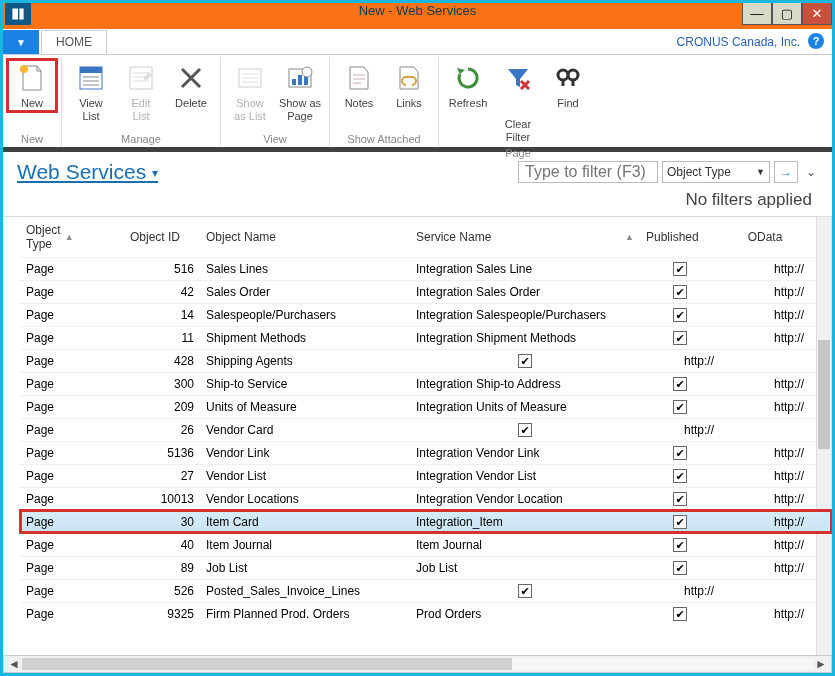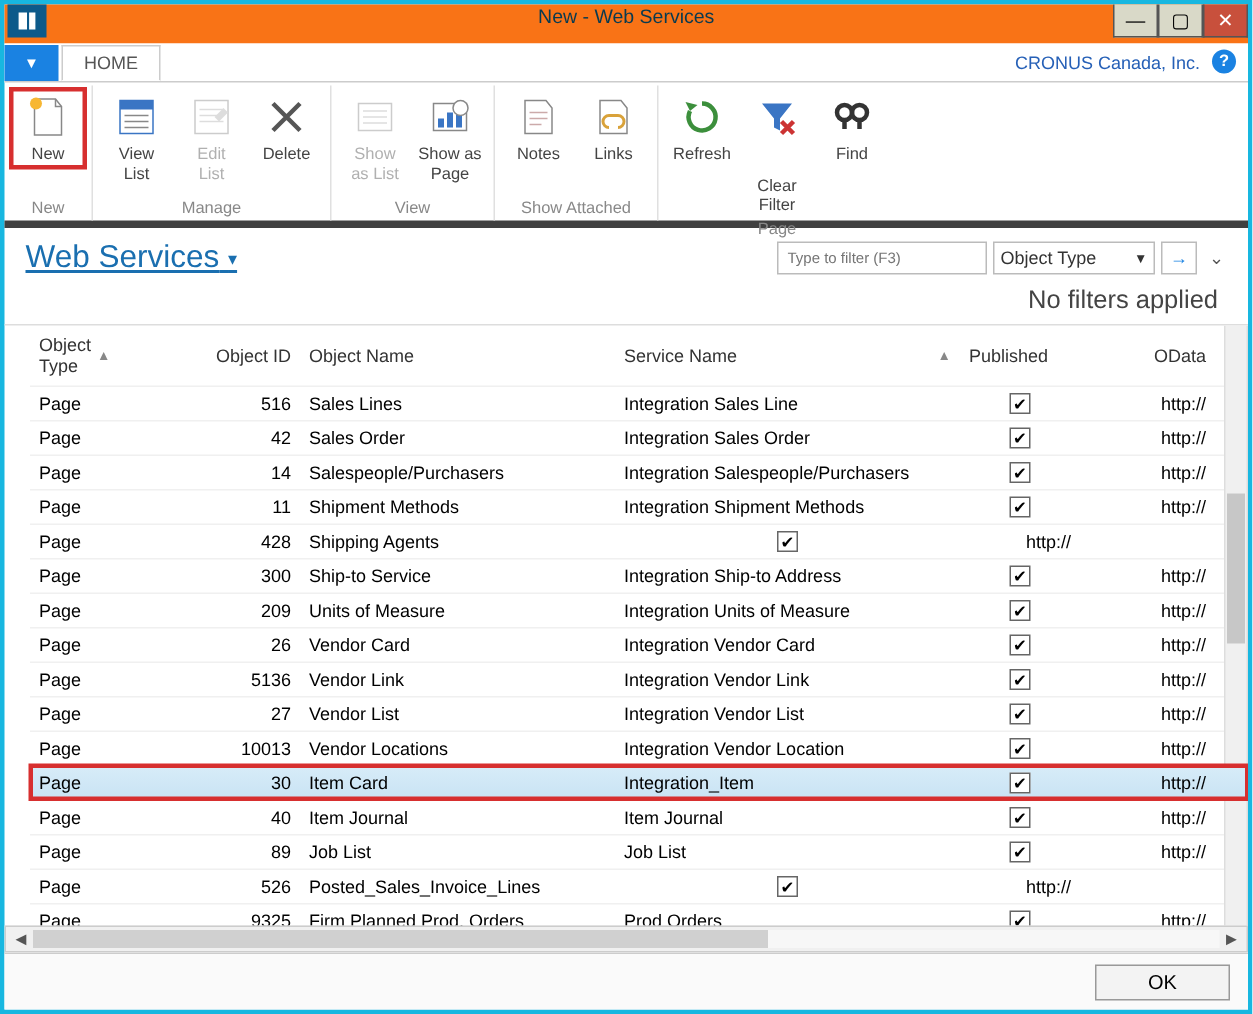--- a/index.html
+++ b/index.html
@@ -107,21 +107,21 @@
   
   .subhead {
     display:flex; justify-content:space-between; align-items:center;
     padding: 8px 12px 4px 14px;
   }
   .page-title { font-size:21px; color:#1a6fb0;text-decoration:underline; }
   .page-title .dd { font-size:12px; vertical-align:middle; color:#1a6fb0;}
   .filter-cluster { display:flex; gap:4px; align-items:center; }
   .filter-input {
     width:140px; height:22px; border:1px solid #bbb; padding:2px 6px;
-    color:#888; font-size:10px;
+    color:#888; font-size:16px;
   }
   .type-dd {
     width:108px; height:22px; border:1px solid #bbb; display:flex;align-items:center;
     padding:0 4px; justify-content:space-between; font-size:12px; color:#333;
   }
   .arrow-btn {
     width:24px;height:22px;border:1px solid #bbb;display:flex;align-items:center;justify-content:center;color:#1a82e2;cursor:pointer;
   }
   .chev-btn {
     width:18px;height:22px;display:flex;align-items:center;justify-content:center;color:#555;cursor:pointer;
@@ -140,21 +140,21 @@
     display:grid;
     grid-template-columns: 90px 90px 210px 230px 80px 90px;
     align-items:center;
     margin-left:17px;
   }
   .grid-header {
     height:40px;
     color:#333; font-size:12px;
   }
   .grid-header .hcell { padding:4px 6px; display:flex; align-items:center; gap:4px;}
-  .grid-header .hcell.right { justify-content:flex-end;}
+  .grid-header .hcell.right { justify-content:center;}
   .sort-arrow { color:#888; font-size:9px;}
   .grid-body { }
   .grid-row {
     height:23px;
     border-top:1px solid #f0f0f0;
   }
   .grid-row .cell { padding:2px 6px; white-space:nowrap; overflow:hidden; text-overflow:ellipsis;}
   .grid-row .cell.right { text-align:right;}
   .grid-row.selected {
     background:linear-gradient(#d7ecf8, #c9e3f4);
@@ -452,21 +452,20 @@
             <div class="cell right">209</div>
             <div class="cell">Units of Measure</div>
             <div class="cell">Integration Units of Measure</div>
             <div class="cell" style="text-align:center;"><span class="chk">✔</span></div>
             <div class="cell right link">http://</div>
           </div>
           <div class="grid-row">
             <div class="cell">Page</div>
             <div class="cell right">26</div>
             <div class="cell">Vendor Card</div>
-            <div class="cell">Integration Vendor Card</div>
             <div class="cell" style="text-align:center;"><span class="chk">✔</span></div>
             <div class="cell right link">http://</div>
           </div>
           <div class="grid-row">
             <div class="cell">Page</div>
             <div class="cell right">5136</div>
             <div class="cell">Vendor Link</div>
             <div class="cell">Integration Vendor Link</div>
             <div class="cell" style="text-align:center;"><span class="chk">✔</span></div>
             <div class="cell right link">http://</div>
@@ -533,17 +532,14 @@
       </div>
     <div class="hscroll" style="position:absolute;left:0;right:0;bottom:0;">
       <div class="ar">◄</div>
       <div class="track">
           <div class="thumb"></div>
         </div>
       <div class="ar">►</div>
     </div>
   </div>
 
-  <div class="footer">
-    <button class="ok-btn">OK</button>
-  </div>
 
 </div>
 
 </body></html>

